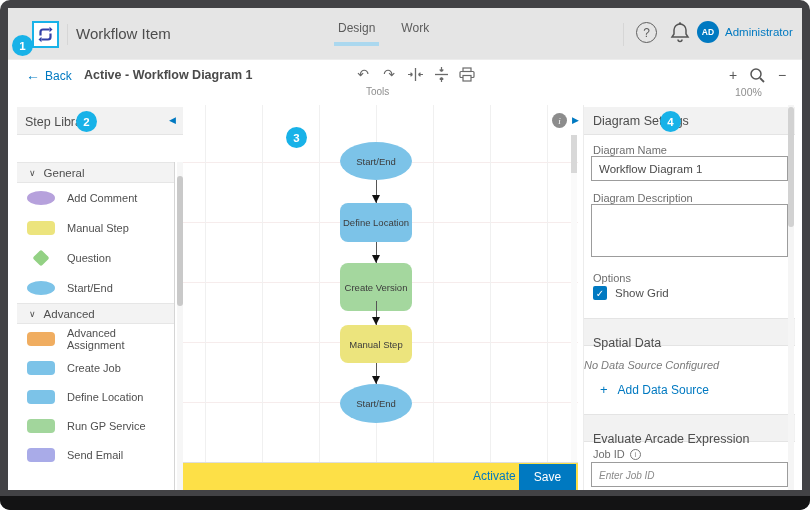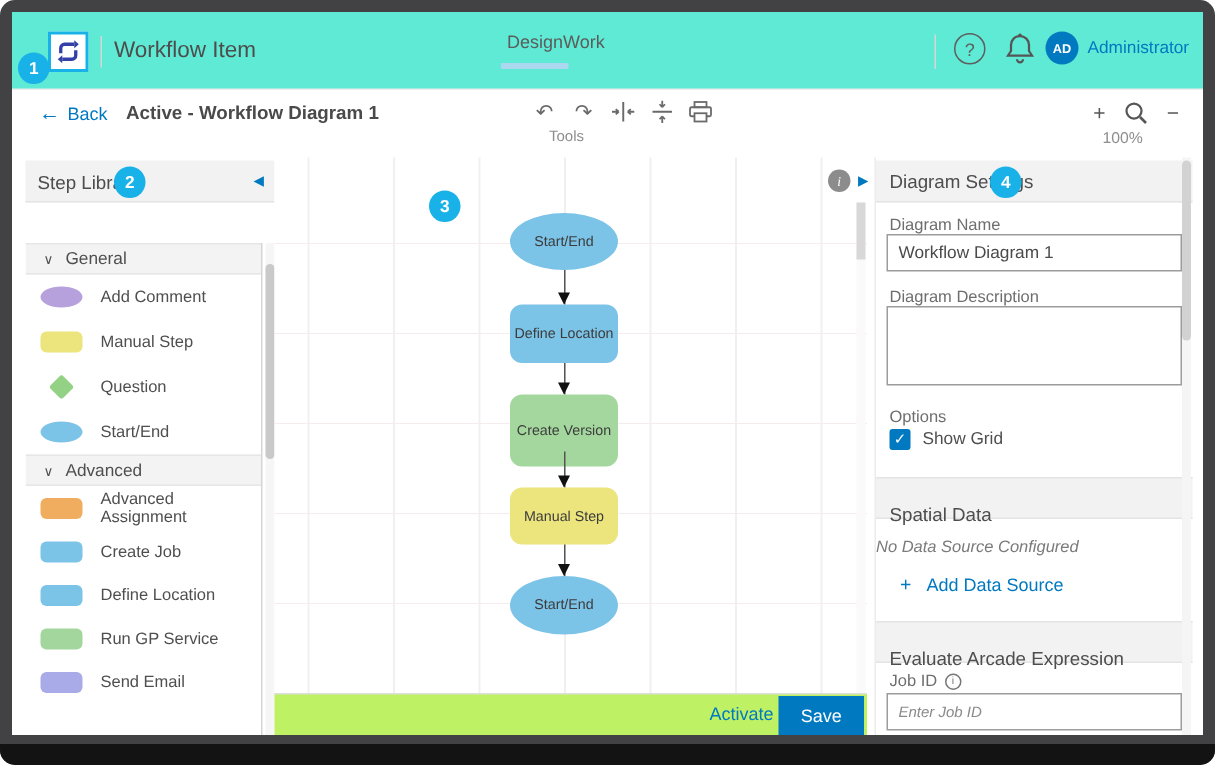--- a/index.html
+++ b/index.html
@@ -2,25 +2,25 @@
 <html><head>
 <meta charset="utf-8">
 <style>
   * { margin:0; padding:0; box-sizing:border-box; font-family:"Liberation Sans", sans-serif; }
   html,body { width:810px; height:510px; background:#fff; overflow:hidden; }
   .frame { position:absolute; left:0; top:0; width:810px; height:510px; background:#424245; border-radius:10px; }
   .frame-bottom { position:absolute; left:0; right:0; bottom:0; height:14px; background:#131314; border-radius:0 0 10px 10px; }
   .app { position:absolute; left:8px; top:8px; width:794px; height:482px; background:#fff; overflow:hidden; }
 
   
-  .header { position:absolute; left:0; top:0; width:100%; height:52px; background:#5eead4; border-bottom:1px solid #ededed; }
+  .header { position:absolute; left:0; top:0; width:100%; height:52px; background:#e5e5e5; border-bottom:1px solid #ededed; }
   .logo-box { position:absolute; left:24px; top:13px; width:27px; height:27px; border:2px solid #18b2e8; background:#fff; display:flex; align-items:center; justify-content:center; }
   .hdr-divider { position:absolute; top:16px; width:1px; height:21px; background:#d6d6d6; }
   .app-title { position:absolute; left:68px; top:17px; font-size:15px; color:#4d4d4d; }
-  .tabs { position:absolute; left:330px; top:0; height:40px; display:flex; align-items:center; }
+  .tabs { position:absolute; left:330px; top:0; height:40px; display:flex; align-items:center; gap:26px; }
   .tab { font-size:12px; color:#5c5c5c; position:relative; height:52px; display:flex; align-items:center; cursor:pointer; }
   .tab.active::after { content:""; position:absolute; left:-4px; right:-4px; bottom:8px; height:4px; background:#abd8ef; }
   .help-circle { position:absolute; left:628px; top:14px; width:21px; height:21px; border:1.6px solid #5e5e5e; border-radius:50%; color:#5e5e5e; font-size:12px; display:flex; align-items:center; justify-content:center; }
   .avatar { position:absolute; left:689px; top:13px; width:22px; height:22px; background:#0079c1; border-radius:50%; color:#fff; font-size:8.5px; font-weight:bold; display:flex; align-items:center; justify-content:center; }
   .user-name { position:absolute; left:717px; top:18px; font-size:11.5px; color:#0079c1; }
 
   
   .toolbar { position:absolute; left:0; top:52px; width:100%; height:45px; background:#fff; }
   .back-arrow { position:absolute; left:18px; top:7px; color:#0079c1; font-size:14px; }
   .back-label { position:absolute; left:37px; top:9px; color:#0079c1; font-size:12px; }
@@ -62,21 +62,21 @@
   .panel-expander { position:absolute; left:389px; top:10px; color:#0079c1; font-size:9px; }
   .canvas-scrollbar { position:absolute; left:388px; top:30px; width:6px; height:327px; background:#fafafa; }
   .canvas-thumb { position:absolute; left:0; top:0; width:6px; height:38px; background:#d8d8d8; }
   .node { position:absolute; left:157px; width:72px; display:flex; align-items:center; justify-content:center; font-size:9.5px; color:#3c3c3c; text-align:center; cursor:pointer; }
   .node.ellipse { border-radius:50%; }
   .node.rect { border-radius:8px; }
   .connector { position:absolute; left:192.5px; width:1px; background:#555; }
   .connector::after { content:""; position:absolute; left:-3.5px; bottom:0; border-left:4px solid transparent; border-right:4px solid transparent; border-top:8px solid #111; }
 
   
-  .footer { position:absolute; left:175px; top:454px; width:395px; height:28px; background:#bef264; border-top:1px solid #dedede; }
+  .footer { position:absolute; left:175px; top:454px; width:395px; height:28px; background:#fde047; border-top:1px solid #dedede; }
   .activate-btn { position:absolute; left:290px; top:6px; font-size:12px; color:#0079c1; cursor:pointer; }
   .save-btn { position:absolute; left:336px; top:1px; width:57px; height:26px; background:#0079c1; color:#fff; border:none; font-size:12px; cursor:pointer; }
 
   
   .rp { position:absolute; left:575px; top:97px; width:211px; height:385px; background:#fff; border-left:1px solid #ececec; }
   .rp-header { position:absolute; left:0; width:211px; height:28px; background:#f2f2f2; border-bottom:1px solid #e4e4e4; }
   .rp-header .t { position:absolute; left:9px; top:7px; font-size:12.5px; color:#4d4d4d; }
   .rp-label { position:absolute; left:9px; font-size:11px; color:#6e6e6e; }
   .rp-input { position:absolute; left:7px; width:197px; height:25px; border:1px solid #9c9c9c; background:#fff; font-size:11.5px; color:#4a4a4a; padding:0 7px; outline:none; }
   .rp-input::placeholder { font-style:italic; color:#8a8a8a; font-size:10px; }

